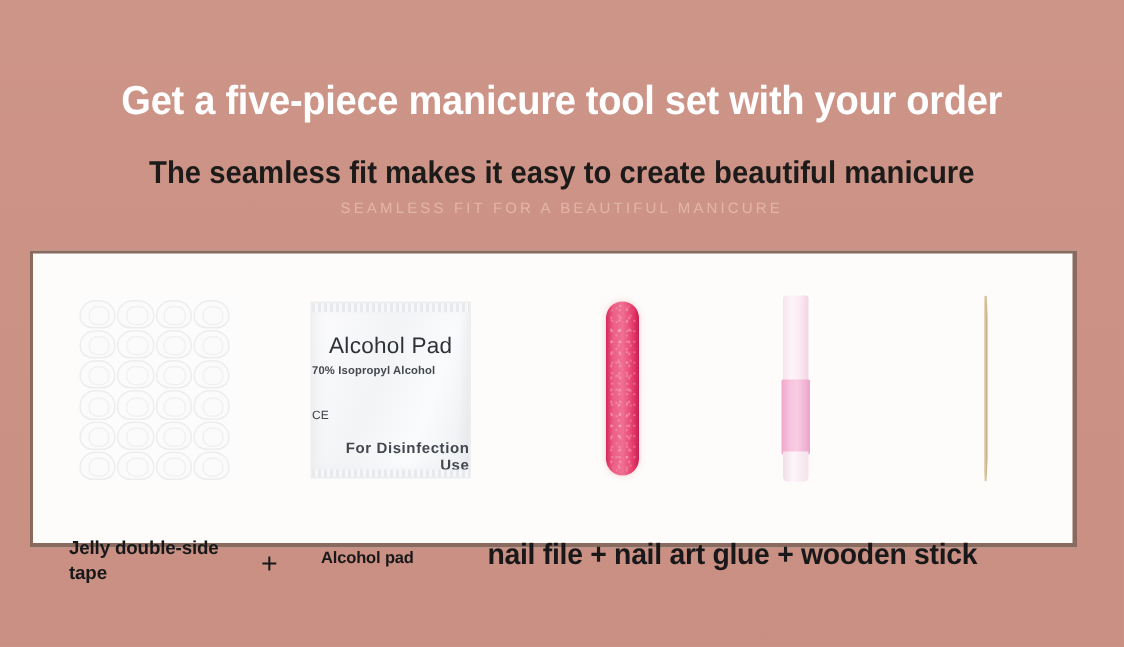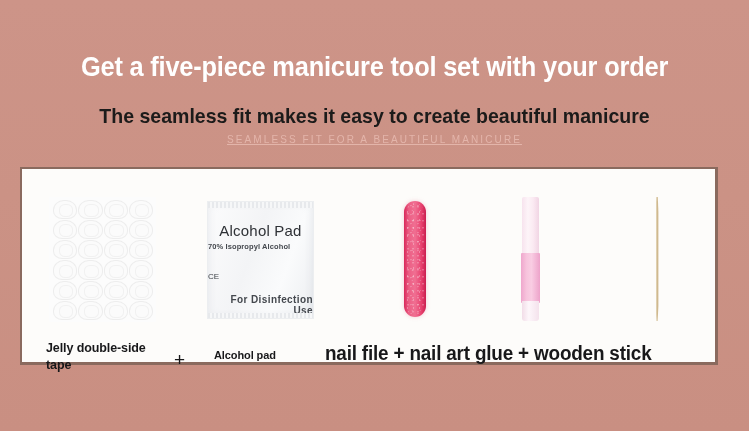--- a/index.html
+++ b/index.html
@@ -59,21 +59,20 @@
     text-align: center;
     color: #e6b8ae;
     font-family: "Liberation Sans", sans-serif;
     font-weight: normal;
     font-size: 10px;
     letter-spacing: 2.1px;
     top: 133px;
     line-height: 14px;
     white-space: nowrap;
     opacity: 0.92;
-    text-decoration: underline;
   }
 
   
   #panel {
     position: absolute;
     left: 20px;
     top: 167px;
     width: 698px;
     height: 198px;
     background: #fdfcfa;
@@ -271,21 +270,21 @@
     width: 3px;
     height: 124px;
     background: linear-gradient(90deg, #e8dcc4 0%, #d6c29a 35%, #cbb387 60%, #e3d6bd 100%);
     clip-path: polygon(25% 0%, 75% 0%, 100% 12%, 100% 88%, 70% 100%, 30% 100%, 0% 88%, 0% 12%);
   }
 
   
   #labels-row {
     position: absolute;
     left: 0;
-    top: 160px;
+    top: 177px;
     width: 100%;
     height: 66px;
   }
   .label {
     position: absolute;
     font-family: "Liberation Sans", sans-serif;
     font-weight: bold;
     color: #18181a;
   }
   #label-tape {

